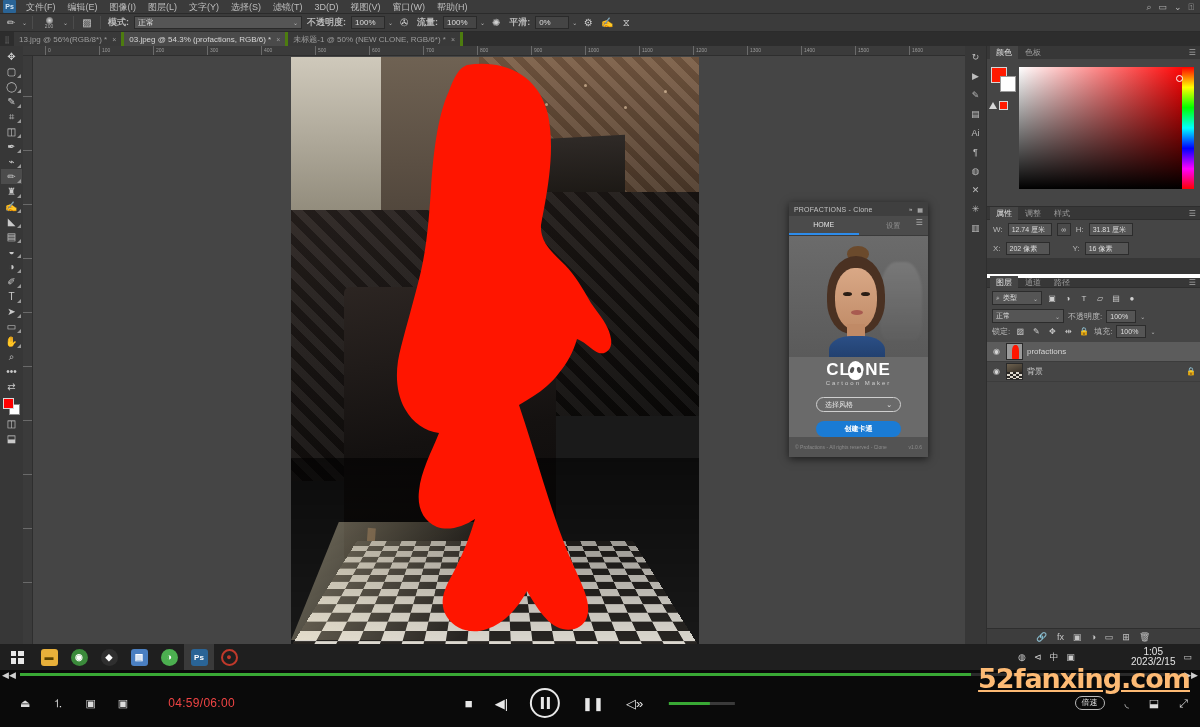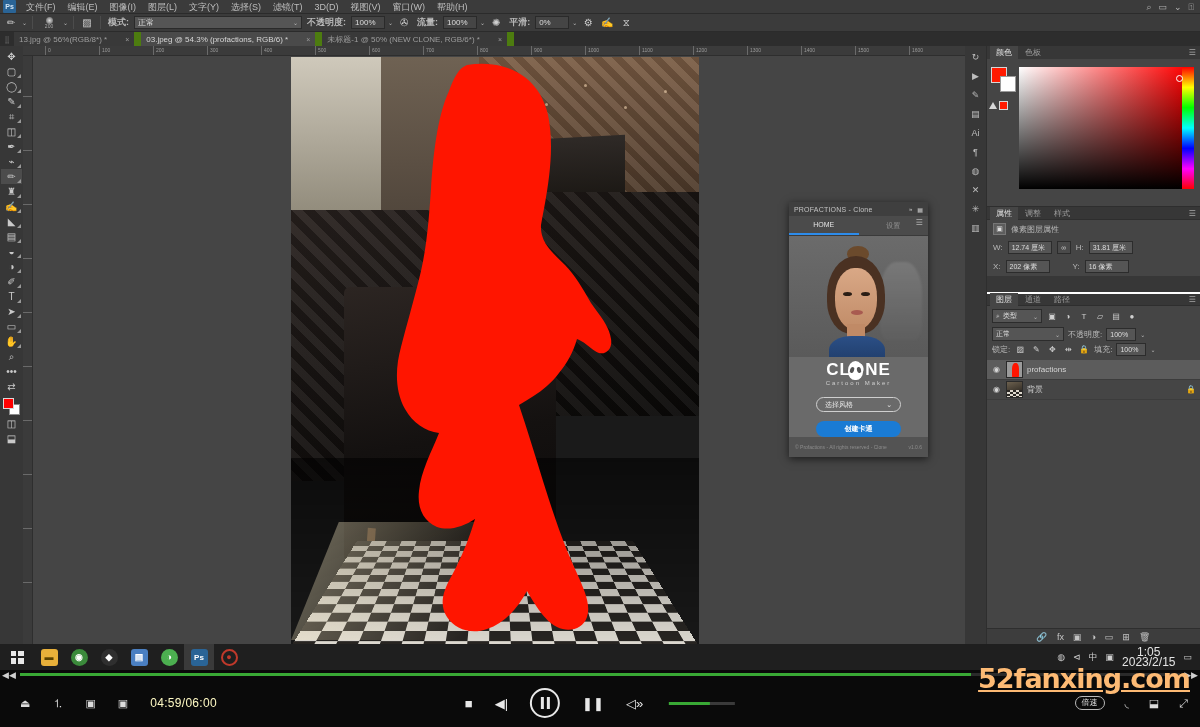--- a/index.html
+++ b/index.html
@@ -37,22 +37,22 @@
                    align-items:center; justify-content:center; }
   .brush-dot { width:7px; height:7px; border-radius:50%;
                background:radial-gradient(circle,#ddd 0%,#888 60%,#555 100%); }
   .brush-num { font-size:5px; color:#aaa; line-height:5px; }
   .sep-v { width:1px; height:13px; background:#4c4c4c; margin:0 2px; }
 
   
   .tabbar { height:14px; background:#2d2d2d; display:flex; align-items:flex-end; }
   .tabbar .grip { width:14px; height:14px; color:#777; font-size:7px; text-align:center;
                   line-height:16px; }
-  .doctab { height:14px; background:#393939; border-right:7px solid #4d7c0f;
-            display:flex; align-items:center; padding:0 5px; gap:18px;
+  .doctab { height:14px; background:#393939; border-right:3px solid #4d7c0f;
+            display:flex; align-items:center; padding:0 5px; gap:5px;
             font-size:8px; color:#9d9d9d; white-space:nowrap; }
   .doctab.active { background:#4a4a4a; color:#d6d6d6; }
   .doctab .x { font-size:7px; color:#9a9a9a; }
 
   
   .workarea { position:absolute; left:0; top:46px; right:0; bottom:26px; }
   .toolbar { position:absolute; left:0; top:0; width:23px; bottom:0; background:#373737;
              display:flex; flex-direction:column; align-items:center; padding-top:3px; }
   .tool { width:21px; height:15px; display:flex; align-items:center; justify-content:center;
           color:#c9c9c9; font-size:10px; position:relative; }
@@ -265,34 +265,34 @@
   .win-logo { width:13px; height:13px; display:grid; grid-template-columns:1fr 1fr;
               grid-template-rows:1fr 1fr; gap:1.5px; }
   .win-logo i { background:#e8e8e8; display:block; }
   .tb-app { width:30px; height:26px; display:flex; align-items:center; justify-content:center;
             position:relative; }
   .tb-app .ic { width:17px; height:17px; border-radius:3px; display:flex; align-items:center;
                 justify-content:center; font-size:9px; color:#fff; font-weight:bold; }
   .tb-app.active { background:#3a3a3a; }
   .tray { margin-left:auto; display:flex; align-items:center; gap:8px; padding-right:8px; }
   .tray .ti { font-size:9px; color:#d0d0d0; }
-  .tray .clock { font-size:12px; color:#e4e4e4; text-align:center; line-height:10px; }
+  .tray .clock { font-size:10px; color:#e4e4e4; text-align:center; line-height:10px;margin-left:48px; }
 
   
   #player { position:absolute; left:0; bottom:0; width:1200px; height:57px;
             background:#0a0a0a; }
   .seekbar { position:relative; height:9px; display:flex; align-items:center; padding:0 2px; }
   .seek-left { color:#cfcfcf; font-size:9px; margin-right:4px; }
   .seek-track { flex:1; height:3px; background:#2a2a2a; position:relative; }
   .seek-fill { position:absolute; left:0; top:0; height:3px; background:#39a935; width:82%; }
   .seek-right { color:#cfcfcf; font-size:9px; margin-left:4px; }
   .ctrlrow { position:relative; height:48px; display:flex; align-items:center; }
   .cl { display:flex; align-items:center; gap:22px; padding-left:20px; }
   .cl .ci { color:#dcdcdc; font-size:11px; }
-  .cl .tm { color:#fef9c3; font-size:12px; margin-left:0; letter-spacing:.3px; }
+  .cl .tm { color:#ef4444; font-size:12px; margin-left:18px; letter-spacing:.3px; }
   .cc { position:absolute; left:50%; transform:translateX(-50%); display:flex;
         align-items:center; gap:22px; }
   .cc .ci { color:#e8e8e8; font-size:13px; }
   .playbtn { width:30px; height:30px; border-radius:50%; border:2px solid #e8e8e8;
              display:flex; align-items:center; justify-content:center; }
   .playbtn .bars { display:flex; gap:3px; }
   .playbtn .bars i { width:3px; height:12px; background:#e8e8e8; display:block; }
   .volbar { width:66px; height:3px; background:#3a3a3a; position:relative; margin-left:4px; }
   .volfill { position:absolute; left:0; top:0; height:3px; width:62%; background:#39a935; }
   .cr { position:absolute; right:12px; display:flex; align-items:center; gap:20px; }
@@ -579,39 +579,35 @@
           </div>
 
           <div class="ptabs" style="border-top:1px solid #2e2e2e">
             <div class="t on">属性</div>
             <div class="t">调整</div>
             <div class="t">样式</div>
             <div class="menuico">☰</div>
           </div>
           <div class="proppanel">
             <div class="prop-row">
-              <div class="prop-icon">▣</div>
-              <div class="prop-label">像素图层属性</div>
-            </div>
-            <div class="prop-row">
               <div class="prop-label">W:</div>
               <div class="prop-field">12.74 厘米</div>
               <div class="lock-btn">∞</div>
               <div class="prop-label">H:</div>
               <div class="prop-field">31.81 厘米</div>
             </div>
             <div class="prop-row">
               <div class="prop-label">X:</div>
               <div class="prop-field">202 像素</div>
               <div class="prop-label" style="margin-left:18px">Y:</div>
               <div class="prop-field">16 像素</div>
             </div>
           </div>
 
-          <div class="ptabs" style="border-top:2px solid #ffffff;margin-top:16px">
+          <div class="ptabs" style="border-top:4px solid #ffffff;margin-top:16px">
             <div class="t on">图层</div>
             <div class="t">通道</div>
             <div class="t">路径</div>
             <div class="menuico">☰</div>
           </div>
           <div class="layerpanel">
             <div class="lp-filter">
               <div class="lp-kind">
                 <span>⌕</span>
                 <span>类型</span>

